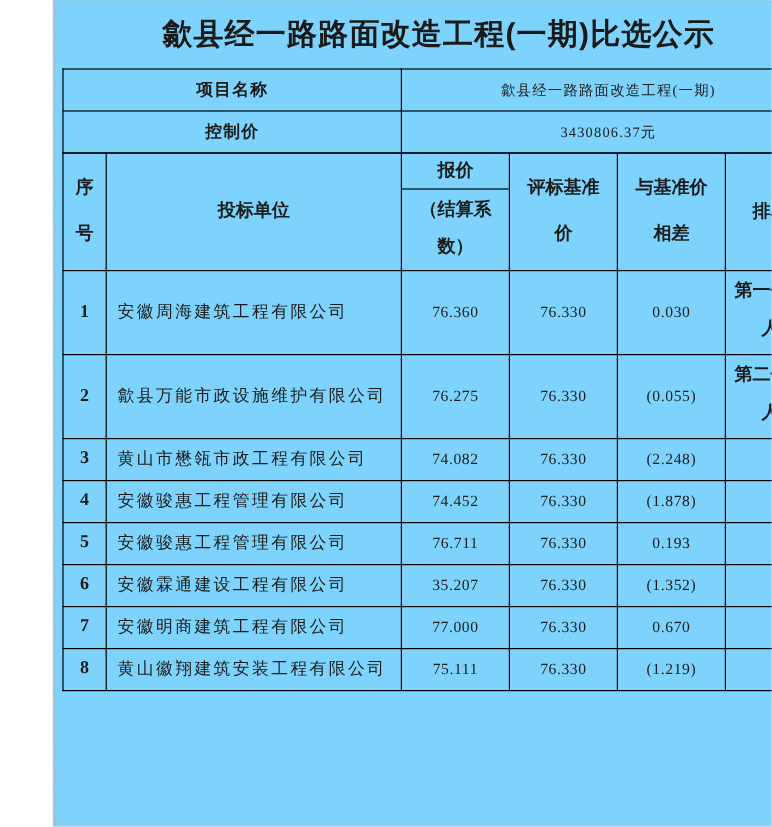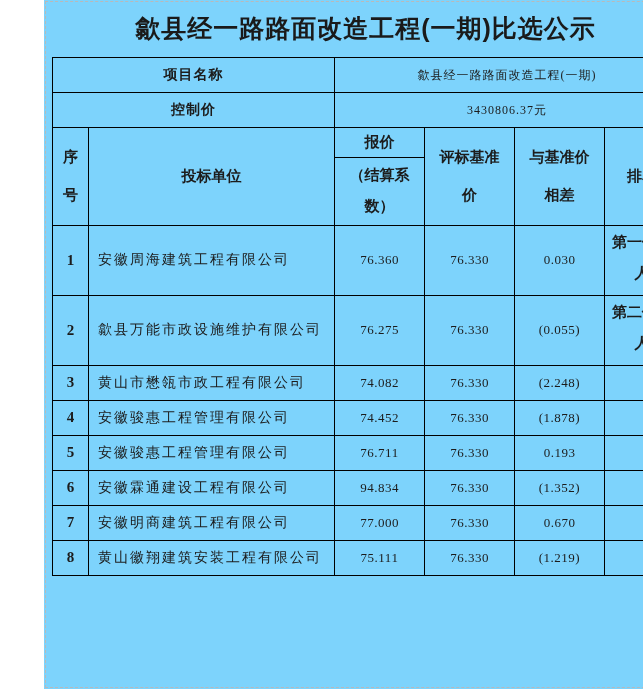--- a/index.html
+++ b/index.html
@@ -189,21 +189,21 @@
       <td class="cell-seq">5</td>
       <td class="cell-company">安徽骏惠工程管理有限公司</td>
       <td class="cell-num">76.711</td>
       <td class="cell-num">76.330</td>
       <td class="cell-num">0.193</td>
       <td class="cell-rank"></td>
     </tr>
     <tr class="row-short">
       <td class="cell-seq">6</td>
       <td class="cell-company">安徽霖通建设工程有限公司</td>
-      <td class="cell-num">94.834</td>
+      <td class="cell-num">35.207</td>
       <td class="cell-num">76.330</td>
       <td class="cell-num">(1.352)</td>
       <td class="cell-rank"></td>
     </tr>
     <tr class="row-short">
       <td class="cell-seq">7</td>
       <td class="cell-company">安徽明商建筑工程有限公司</td>
       <td class="cell-num">77.000</td>
       <td class="cell-num">76.330</td>
       <td class="cell-num">0.670</td>

